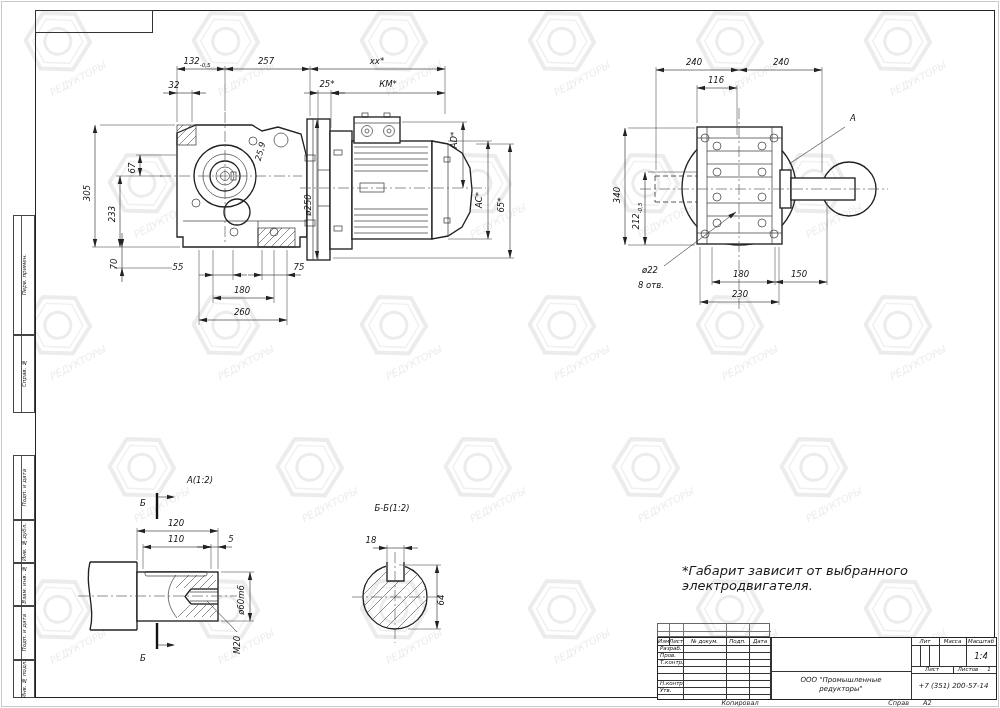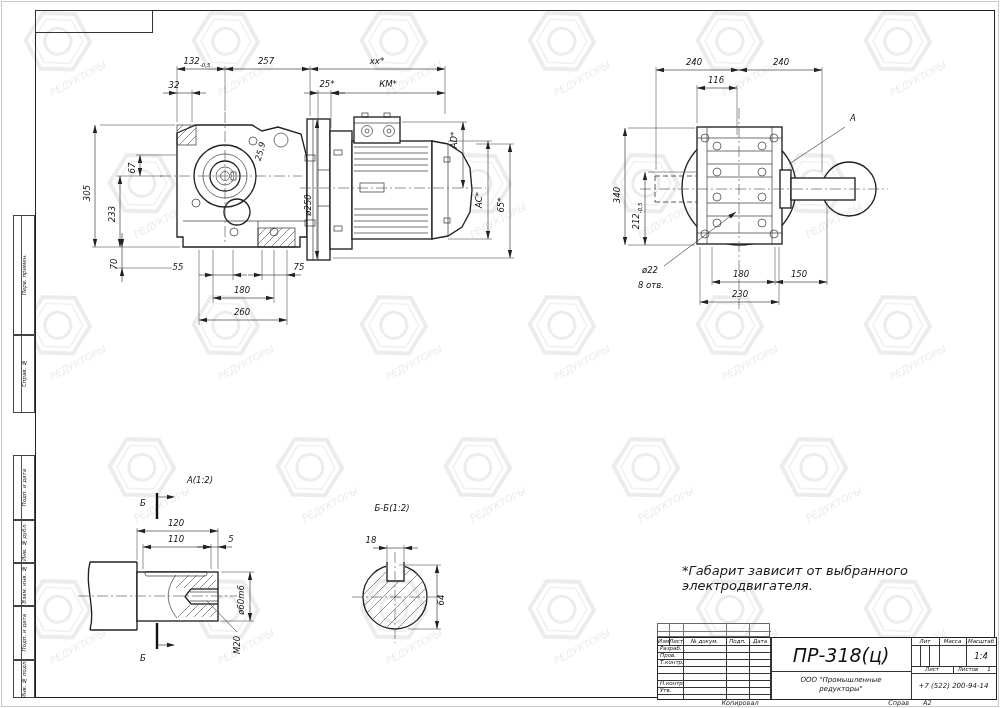--- a/index.html
+++ b/index.html
@@ -641,23 +641,22 @@
       <div class="tbl left" style="left:0;top:42px;width:25px;height:7px;">Н.контр.</div>
       <div class="tbl left" style="left:0;top:49px;width:25px;height:7px;">Утв.</div>
 
       <div class="tbl" style="left:253px;top:0;width:28px;height:7px;">Лит</div>
       <div class="tbl" style="left:281px;top:0;width:27px;height:7px;">Масса</div>
       <div class="tbl" style="left:308px;top:0;width:30px;height:7px;">Масштаб</div>
       <div id="tb-scale">1:4</div>
       <div class="tbl" style="left:253px;top:28px;width:42px;height:7px;">Лист</div>
       <div class="tbl" style="left:296px;top:28px;width:28px;height:7px;">Листов</div>
       <div class="tbl" style="left:324px;top:28px;width:14px;height:7px;">1</div>
-      <div id="tb-phone">+7 (522) 200-94-14</div>
-
-      <div id="tb-doc">ПР-318(ц)</div>
+      <div id="tb-phone">+7 (351) 200-57-14</div>
+
       <div id="tb-company">
         <span>ООО "Промышленные</span>
         <span>редукторы"</span>
       </div>
     </div>
   </div>
   <div class="below" style="left:690px;top:699px;width:100px;">Копировал</div>
   <div class="below" style="left:850px;top:699px;width:120px;">
     <span>Справ</span>
     <span>А2</span>

